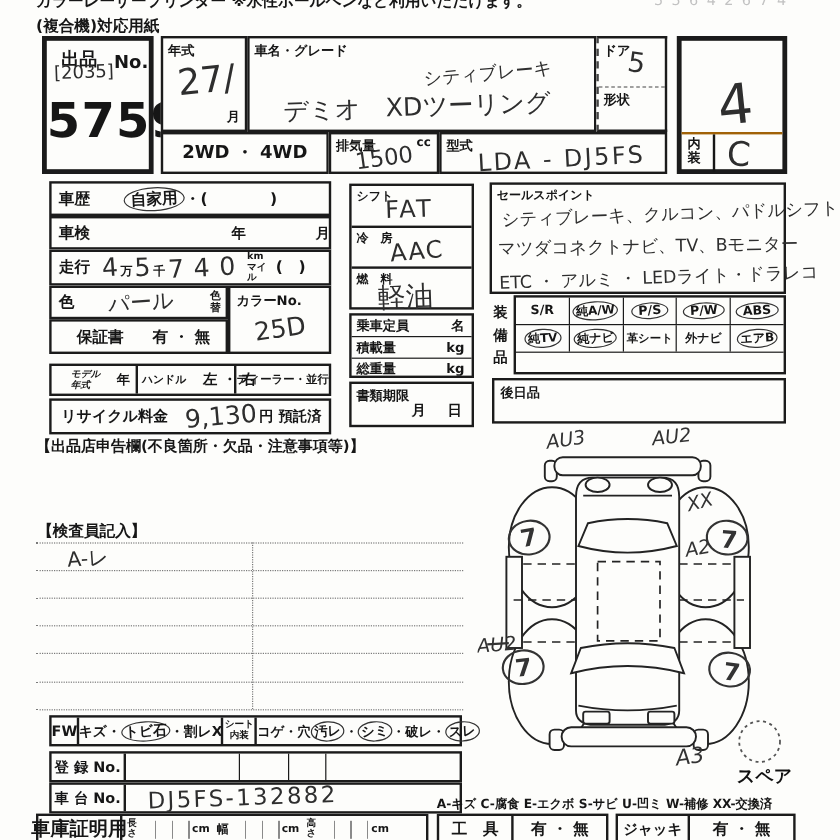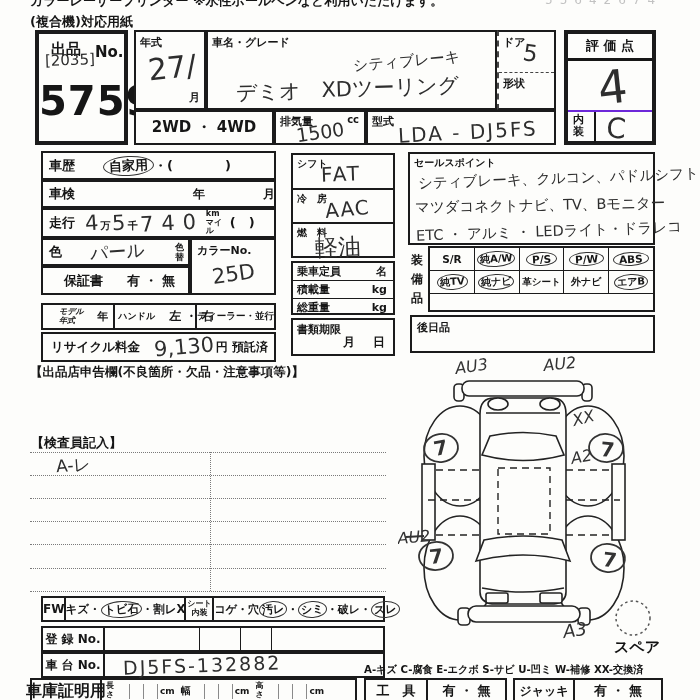--- a/index.html
+++ b/index.html
@@ -46,23 +46,22 @@
 </div>
 
 <div class="box" style="left:497px;top:30px;width:59px;height:80px;border-left:2px dashed #444;">
   <span class="abs lbl" style="left:4px;top:3px;">ドア</span>
   <span class="abs hw" style="left:24px;top:8px;font-size:23px;transform:rotate(8deg);">5</span>
   <div class="abs" style="left:0;top:40px;width:100%;border-top:1.5px dashed #444;"></div>
   <span class="abs lbl" style="left:4px;top:44px;">形状</span>
 </div>
 
 <div class="box thick" style="left:564px;top:30px;width:92px;height:115px;">
-  <div class="abs b" style="left:0;top:3px;width:100%;text-align:center;font-size:13px;border-bottom:3px solid #161616;padding-bottom:3px;">評 価 点</div>
   <div class="abs hw" style="left:30px;top:26px;font-size:46px;transform:rotate(-6deg);">4</div>
-  <div class="abs" style="left:0;top:76px;width:100%;height:44px;border-top:2px solid #6d28d9;display:flex;">
+  <div class="abs" style="left:0;top:76px;width:100%;height:31px;border-top:2px solid #a16207;display:flex;">
     <span class="stk" style="width:1em;font-size:11px;margin:2px 4px 0 5px;border-right:0;">内装</span>
     <span class="abs" style="left:26px;top:0;height:31px;border-left:2px solid #161616;"></span>
     <span class="hw" style="margin-left:18px;font-size:28px;transform:rotate(4deg);">C</span>
   </div>
 </div>
 
 <div class="box cell" style="left:134px;top:110px;width:140px;height:35px;justify-content:center;">
   <span class="b" style="font-size:15px;">2WD ・ 4WD</span>
 </div>
 <div class="box" style="left:274px;top:110px;width:92px;height:35px;">

